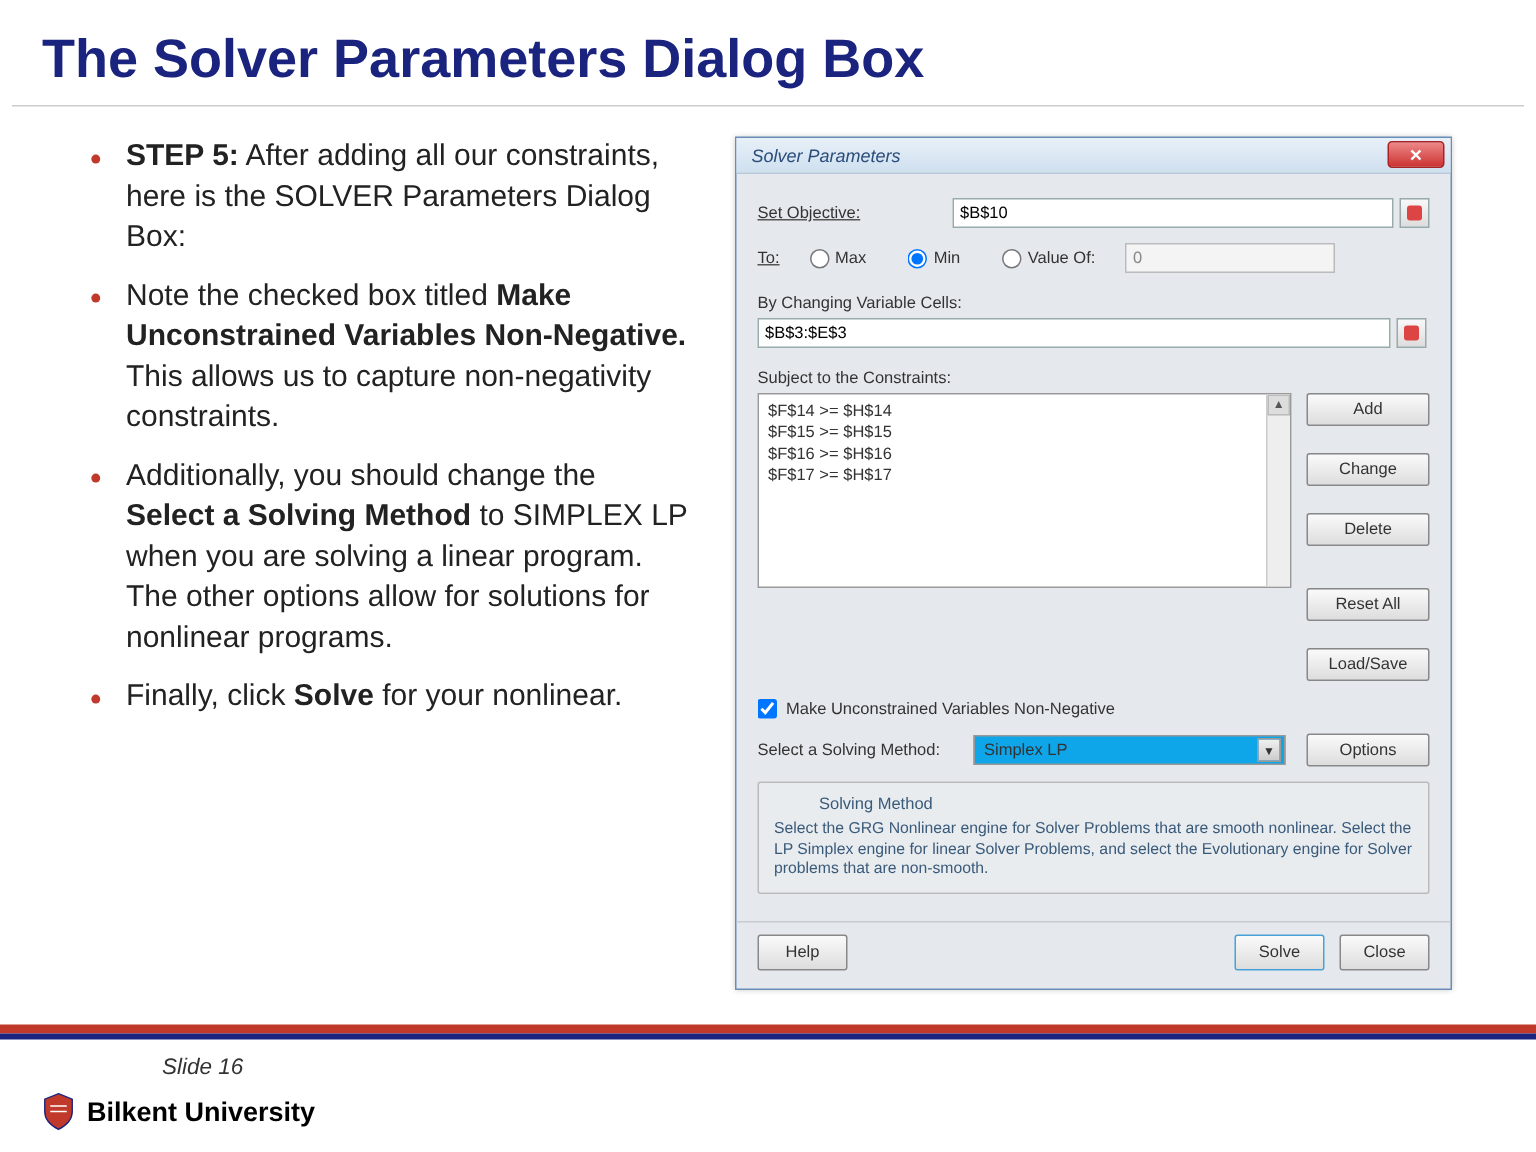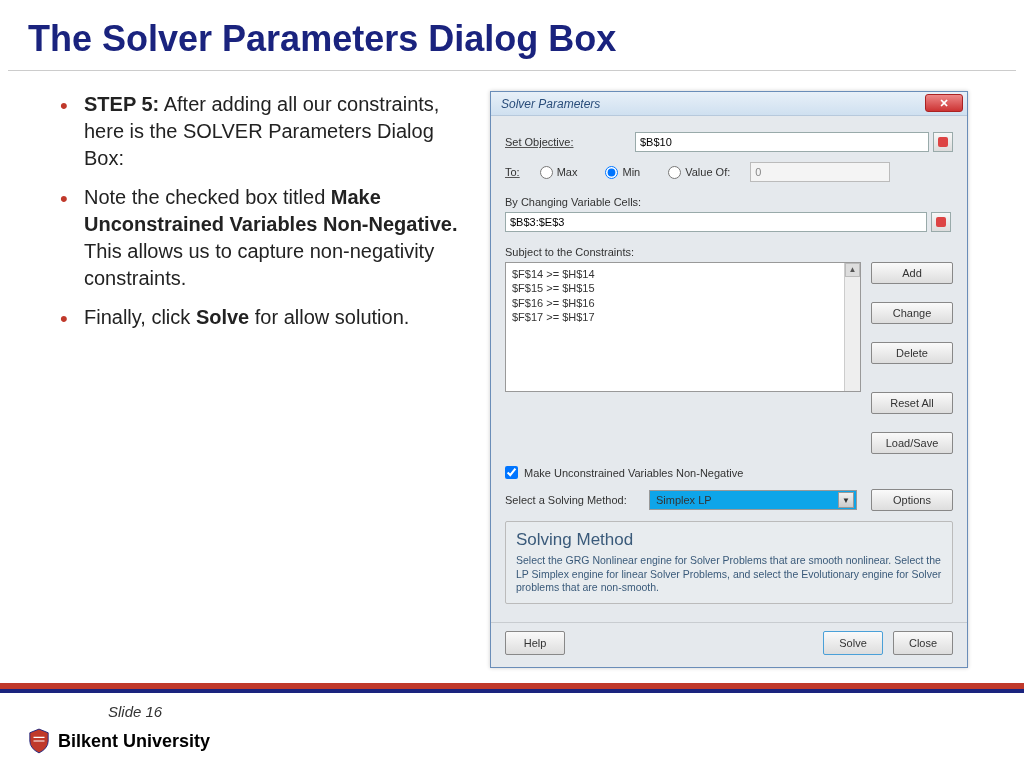--- a/index.html
+++ b/index.html
@@ -38,21 +38,21 @@
   .btn-col { display: flex; flex-direction: column; gap: 18px; width: 82px; }
   .dlg-btn { height: 22px; border: 1px solid #888; background: linear-gradient(#fafafa,#ddd); font-size: 11px; cursor: pointer; text-align: center; line-height: 20px; border-radius: 2px; }
   .gap-btn { margin-top: 10px; }
   .chk-row { display: flex; align-items: center; gap: 6px; margin-bottom: 10px; }
   .chk-row input { margin: 0; }
   .method-row { display: flex; align-items: center; gap: 14px; margin-bottom: 10px; }
   .method-row .lbl2 { width: 130px; }
   .select-box { flex: 1; height: 20px; border: 1px solid #999; background: #0ea5e9; display: flex; align-items: center; justify-content: space-between; padding: 0 2px 0 6px; }
   .select-arrow { width: 16px; height: 16px; background: linear-gradient(#f0f0f0,#ccc); border: 1px solid #999; display: flex; align-items: center; justify-content: center; font-size: 8px; }
   .desc-box { border: 1px solid #bbb; background: #e8ecef; padding: 8px 10px; border-radius: 2px; margin-bottom: 8px; }
-  .desc-title { font-size: 17px; color: #3a5a7a; margin-bottom: 4px; }
+  .desc-title { font-size: 11px; color: #3a5a7a; margin-bottom: 4px; margin-left: 30px; }
   .desc-text { font-size: 10.5px; color: #3a5a7a; line-height: 1.3; }
   .footer-row { display: flex; justify-content: space-between; padding: 8px 14px 12px; border-top: 1px solid #c8ccd0; }
   .footer-right { display: flex; gap: 10px; }
   .footer-btn { width: 60px; height: 24px; border: 1px solid #888; background: linear-gradient(#fafafa,#ddd); font-size: 11px; border-radius: 2px; line-height: 22px; text-align: center; }
   .solve-btn { border: 1px solid #4aa0d8; }
   
   .slide-footer { position: absolute; bottom: 0; left: 0; right: 0; }
   .red-bar { height: 6px; background: #c0392b; }
   .blue-bar { height: 4px; background: #1a237e; }
   .slide-num { font-style: italic; font-size: 15px; color: #333; padding: 10px 0 8px 108px; }
@@ -65,21 +65,22 @@
 <body>
 
 <div class="slide-title">The Solver Parameters Dialog Box</div>
 <div class="title-underline"></div>
 
 <div class="content">
   <div class="left-col">
     <ul class="bullet-list">
       <li><span class="b">STEP 5:</span><span> After adding all our constraints, here is the SOLVER Parameters Dialog Box:</span></li>
       <li><span>Note the checked box titled </span><span class="b">Make Unconstrained Variables Non-Negative.</span><span> This allows us to capture non-negativity constraints.</span></li>
-      <li><span>Finally, click </span><span class="b">Solve</span><span> for allow solution.</span></li>
+      <li><span>Additionally, you should change the </span><span class="b">Select a Solving Method</span><span> to SIMPLEX LP when you are solving a linear program. The other options allow for solutions for nonlinear programs.</span></li>
+      <li><span>Finally, click </span><span class="b">Solve</span><span> for your nonlinear.</span></li>
     </ul>
   </div>
 
   <div class="right-col">
     <div class="dialog">
       <div class="titlebar">
         <span class="titlebar-text">Solver Parameters</span>
         <div class="close-btn">
             <span>✕</span>
           </div>

